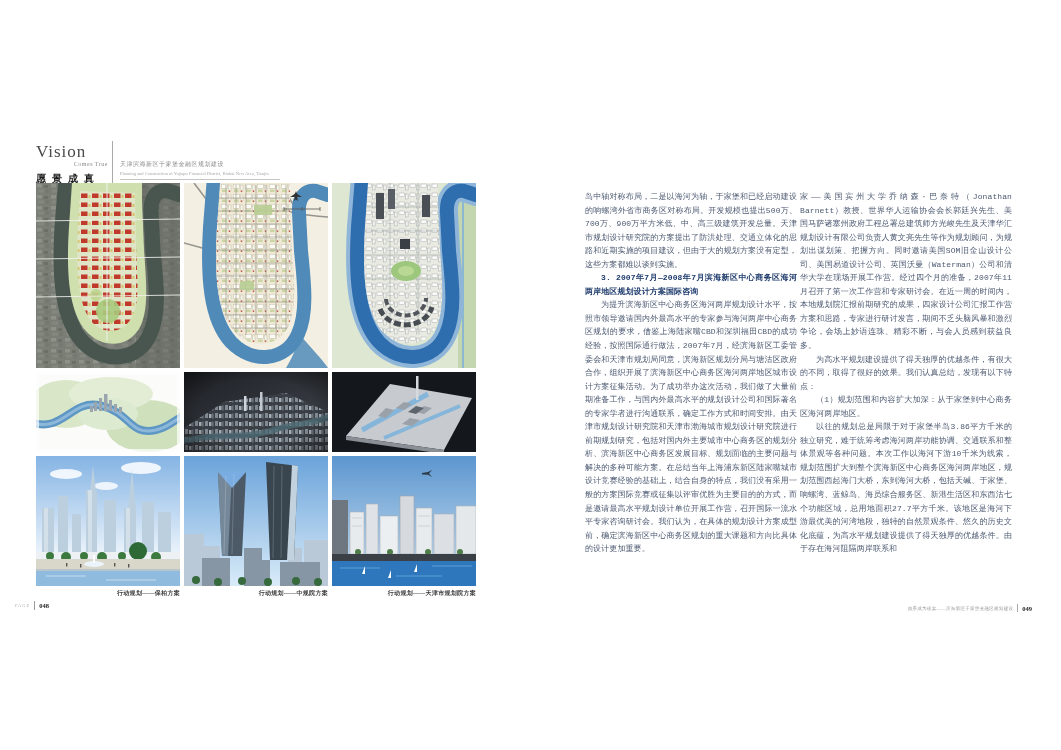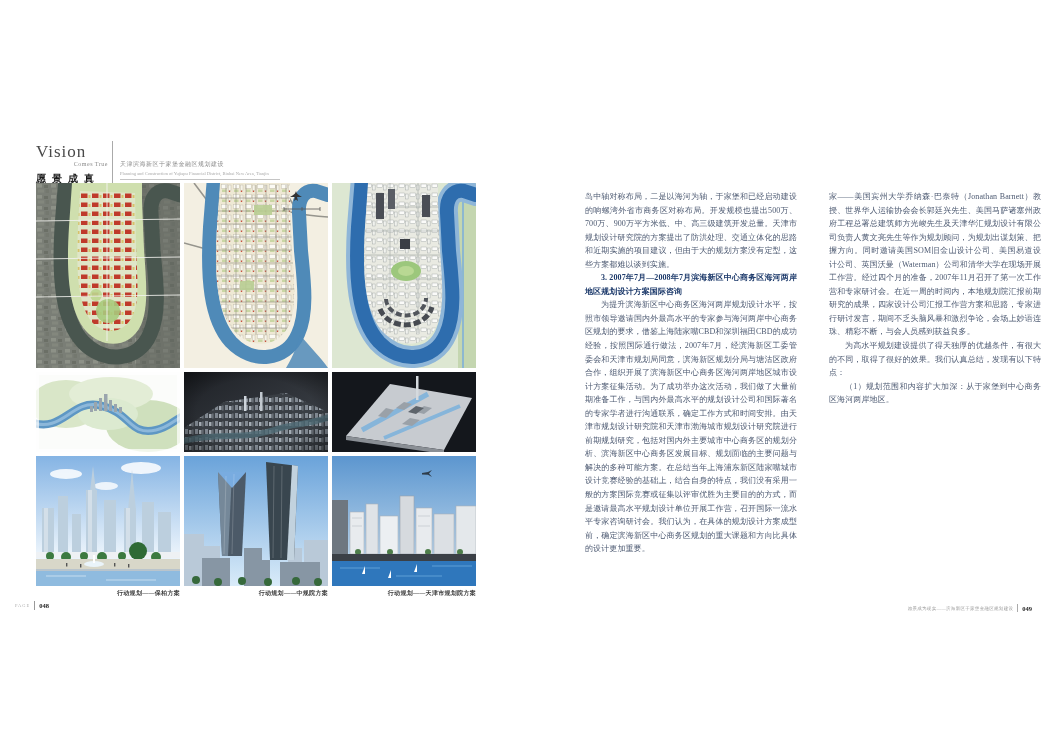--- a/index.html
+++ b/index.html
@@ -19,22 +19,22 @@
   .grid{position:absolute;left:36px;top:183px;width:440px;display:grid;
         grid-template-columns:144px 144px 144px;grid-template-rows:185px 80px 130px;gap:4px;}
   .grid .cell{overflow:hidden;background:#dddddd;}
   .grid svg{display:block;width:100%;height:100%;}
   .caption-row{position:absolute;left:36px;top:589px;width:440px;display:grid;
                grid-template-columns:144px 144px 144px;gap:4px;}
   .caption-row .cap{font-size:6px;font-weight:bold;color:#3a3a3a;text-align:right;letter-spacing:.3px;white-space:nowrap;}
   
   .col{position:absolute;top:190px;width:212px;font-size:8px;line-height:13.55px;
        text-align:justify;letter-spacing:.1px;color:#4d5a72;}
-  .col1{left:585px;} .col2{left:829px;}
-  .col p{margin:0;text-indent:2em;}
+  .col1{left:585px;} .col2{left:800px;}
+  .col p{margin:0;text-indent:2em;font-family:Liberation Mono, monospace;}
   .col p.noindent{text-indent:0;}
   .col p.heading{font-weight:bold;color:#1d3a6b;}
   
   .foot-left{position:absolute;left:15px;top:601px;display:flex;align-items:center;gap:4px;}
   .foot-left .lbl{font-size:4.5px;color:#b0b0b0;letter-spacing:1px;}
   .foot-left .bar{width:1px;height:9px;background:#999999;}
   .foot-left .num{font-size:6.5px;font-weight:bold;color:#222222;}
   .foot-right{position:absolute;right:29px;top:604px;display:flex;align-items:center;gap:4px;}
   .foot-right .txt{font-size:4.5px;color:#9a9a9a;letter-spacing:.3px;white-space:nowrap;}
   .foot-right .bar{width:1px;height:8px;background:#aaaaaa;}
@@ -425,20 +425,21 @@
     <div class="col col1">
       <p class="noindent">岛中轴对称布局，二是以海河为轴，于家堡和已经启动建设的响螺湾外省市商务区对称布局。开发规模也提出500万、700万、900万平方米低、中、高三级建筑开发总量。天津市规划设计研究院的方案提出了防洪处理、交通立体化的思路和近期实施的项目建议，但由于大的规划方案没有定型，这些方案都难以谈到实施。</p>
       <p class="heading">3. 2007年7月—2008年7月滨海新区中心商务区海河两岸地区规划设计方案国际咨询</p>
       <p>为提升滨海新区中心商务区海河两岸规划设计水平，按照市领导邀请国内外最高水平的专家参与海河两岸中心商务区规划的要求，借鉴上海陆家嘴CBD和深圳福田CBD的成功经验，按照国际通行做法，2007年7月，经滨海新区工委管委会和天津市规划局同意，滨海新区规划分局与塘沽区政府合作，组织开展了滨海新区中心商务区海河两岸地区城市设计方案征集活动。为了成功举办这次活动，我们做了大量前期准备工作，与国内外最高水平的规划设计公司和国际著名的专家学者进行沟通联系，确定工作方式和时间安排。由天津市规划设计研究院和天津市渤海城市规划设计研究院进行前期规划研究，包括对国内外主要城市中心商务区的规划分析、滨海新区中心商务区发展目标、规划面临的主要问题与解决的多种可能方案。在总结当年上海浦东新区陆家嘴城市设计竞赛经验的基础上，结合自身的特点，我们没有采用一般的方案国际竞赛或征集以评审优胜为主要目的的方式，而是邀请最高水平规划设计单位开展工作营，召开国际一流水平专家咨询研讨会。我们认为，在具体的规划设计方案成型前，确定滨海新区中心商务区规划的重大课题和方向比具体的设计更加重要。</p>
     </div>
 
     <div class="col col2">
       <p class="noindent">家——美国宾州大学乔纳森·巴奈特（Jonathan Barnett）教授、世界华人运输协会会长郭廷兴先生、美国马萨诸塞州政府工程总署总建筑师方光峻先生及天津华汇规划设计有限公司负责人黄文亮先生等作为规划顾问，为规划出谋划策、把握方向。同时邀请美国SOM旧金山设计公司、美国易道设计公司、英国沃曼（Waterman）公司和清华大学在现场开展工作营。经过四个月的准备，2007年11月召开了第一次工作营和专家研讨会。在近一周的时间内，本地规划院汇报前期研究的成果，四家设计公司汇报工作营方案和思路，专家进行研讨发言，期间不乏头脑风暴和激烈争论，会场上妙语连珠、精彩不断，与会人员感到获益良多。</p>
       <p>为高水平规划建设提供了得天独厚的优越条件，有很大的不同，取得了很好的效果。我们认真总结，发现有以下特点：</p>
       <p>（1）规划范围和内容扩大加深：从于家堡到中心商务区海河两岸地区。</p>
+      <p>以往的规划总是局限于对于家堡半岛3.86平方千米的独立研究，难于统筹考虑海河两岸功能协调、交通联系和整体景观等各种问题。本次工作以海河下游10千米为线索，规划范围扩大到整个滨海新区中心商务区海河两岸地区，规划范围西起海门大桥，东到海河大桥，包括天碱、于家堡、响螺湾、蓝鲸岛、海员综合服务区、新港生活区和东西沽七个功能区域，总用地面积27.7平方千米。该地区是海河下游最优美的河湾地段，独特的自然景观条件、悠久的历史文化底蕴，为高水平规划建设提供了得天独厚的优越条件。由于存在海河阻隔两岸联系和</p>
     </div>
 
     <div class="foot-right">
       <span class="txt">愿景成为现实——滨海新区于家堡金融区规划建设</span>
       <span class="bar"></span>
       <span class="num">049</span>
     </div>
   </div>
 
 </div>

